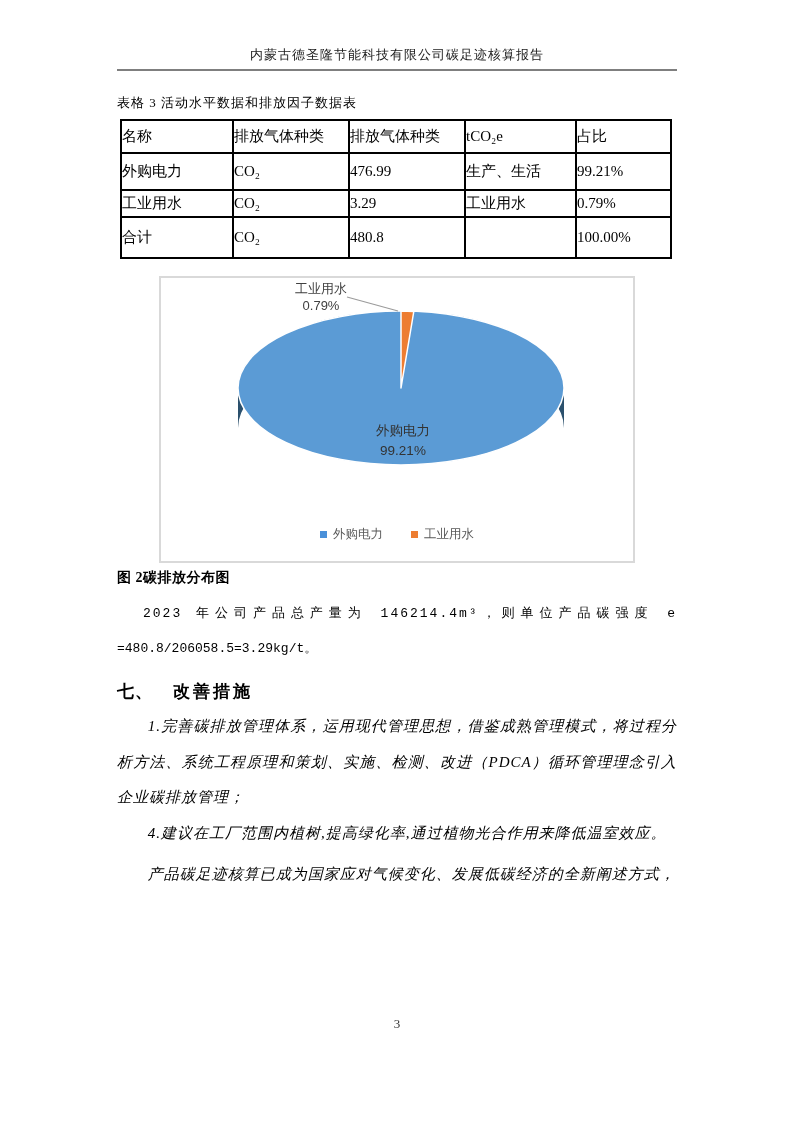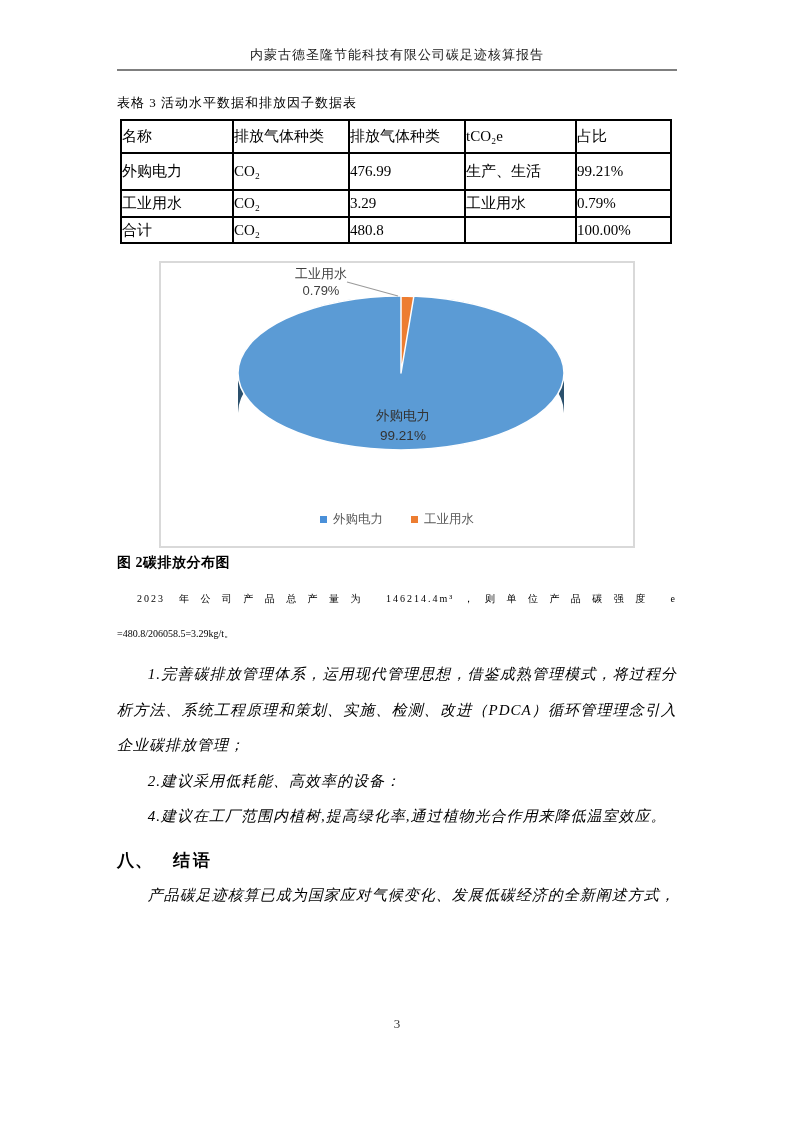--- a/index.html
+++ b/index.html
@@ -8,37 +8,37 @@
 
   
   .hdr-title{text-align:center;font-size:13px;letter-spacing:1px;color:#1a1a1a;}
   .hdr-rule{margin-top:5px;border-bottom:2px solid #7f7f7f;height:0;}
 
   
   .tbl-title{margin-top:23px;font-size:13px;letter-spacing:1px;}
   table.data{margin:7px 0 0 3px;border-collapse:collapse;width:544px;table-layout:fixed;}
   table.data td,table.data th{border:2px solid #000;text-align:left;font-weight:normal;font-size:15px;padding:0;vertical-align:middle;}
   .c0{width:110px}.c1{width:114px}.c2{width:114px}.c3{width:109px}.c4{width:93px}
-  tr.hrow{height:33px}tr.r0{height:37px}tr.r1{height:27px}tr.r2{height:26px}
+  tr.hrow{height:33px}tr.r0{height:37px}tr.r1{height:27px}tr.r2{height:41px}
 
   
   .chart-box{position:relative;margin:17px 0 0 42px;width:476px;height:287px;border:2px solid #d9d9d9;box-sizing:border-box;background:#fff;}
   .pie-svg{position:absolute;left:0;top:0;}
   .lbl-water{position:absolute;left:116px;top:2px;width:88px;text-align:center;font-size:13px;line-height:17px;color:#404040;font-family:"Liberation Sans","DejaVu Sans",sans-serif;}
   .lbl-elec{position:absolute;left:180px;top:143px;width:124px;text-align:center;font-size:13.5px;line-height:20px;color:#333;font-family:"Liberation Sans","DejaVu Sans",sans-serif;}
   .legend{position:absolute;left:0;right:0;top:248px;display:flex;justify-content:center;gap:28px;align-items:center;font-size:12.5px;color:#595959;font-family:"Liberation Sans","DejaVu Sans",sans-serif;}
   .legend-item{display:flex;align-items:center;gap:6px;}
   .sq{width:7px;height:7px;display:inline-block;}
   .sq-blue{background:#4a90d9;}
   .sq-orange{background:#ed7d31;}
 
   .fig-caption{margin-top:6px;text-align:left;font-weight:bold;font-size:14px;letter-spacing:0.5px;}
 
   
-  .intro{margin-top:9px;font-size:10px;line-height:35px;}
+  .intro{margin-top:9px;font-size:13px;line-height:35px;font-family:Liberation Mono, monospace;}
   .stretch{text-align:justify;text-align-last:justify;text-indent:2em;letter-spacing:2px;}
   .sec-head{margin-top:14px;font-size:17px;font-weight:bold;}
   .sec-head .num{margin-right:20px;letter-spacing:1px;}
   .sec-head .ttl{letter-spacing:3px;}
   .para{margin:0;font-size:15px;line-height:35.5px;letter-spacing:1px;text-align:justify;text-indent:2.05em;}
   .para-wrap{margin-top:6px;font-style:italic;}
   .pageno{position:absolute;left:0;right:0;top:1016px;text-align:center;font-size:13px;color:#333;}
 </style>
 </head>
 <body>
@@ -126,28 +126,27 @@
     </div>
   </div>
 
   <div class="fig-caption">图 2碳排放分布图</div>
 
   <div class="intro">
     <div class="stretch">2023 年公司产品总产量为 146214.4m³，则单位产品碳强度 e</div>
     <div>=480.8/206058.5=3.29kg/t。</div>
   </div>
 
+  <div class="sec-head">
+    <span class="num">七、</span><span class="ttl">改善措施</span>
+  </div>
   <div class="para-wrap">
     <p class="para">1.完善碳排放管理体系，运用现代管理思想，借鉴成熟管理模式，将过程分析方法、系统工程原理和策划、实施、检测、改进（PDCA）循环管理理念引入企业碳排放管理；</p>
-    <p class="para">2.建议采用低耗能、高效率的设备：</p>
     <p class="para">4.建议在工厂范围内植树,提高绿化率,通过植物光合作用来降低温室效应。</p>
   </div>
 
-  <div class="sec-head">
-    <span class="num">八、</span><span class="ttl">结语</span>
-  </div>
   <div class="para-wrap">
     <p class="para">产品碳足迹核算已成为国家应对气候变化、发展低碳经济的全新阐述方式，</p>
   </div>
 
   <div class="pageno">3</div>
 
 </div>
 
 </body></html>

